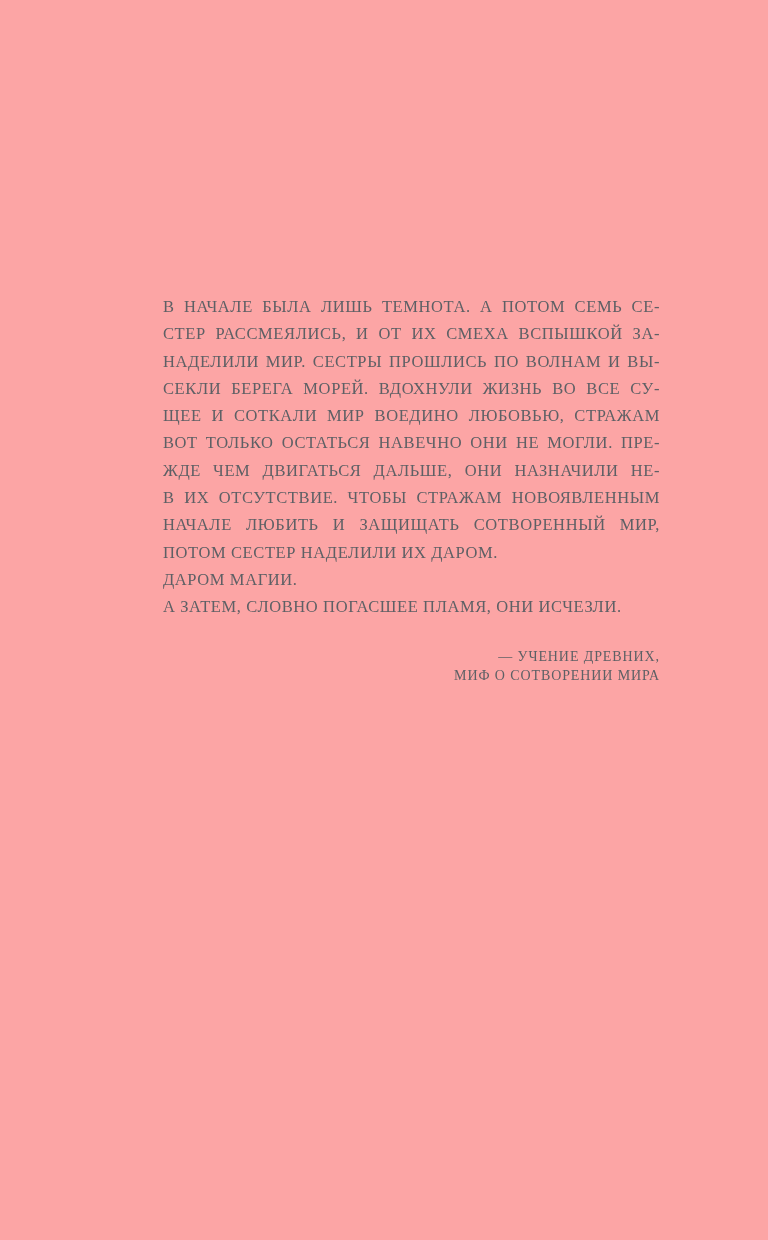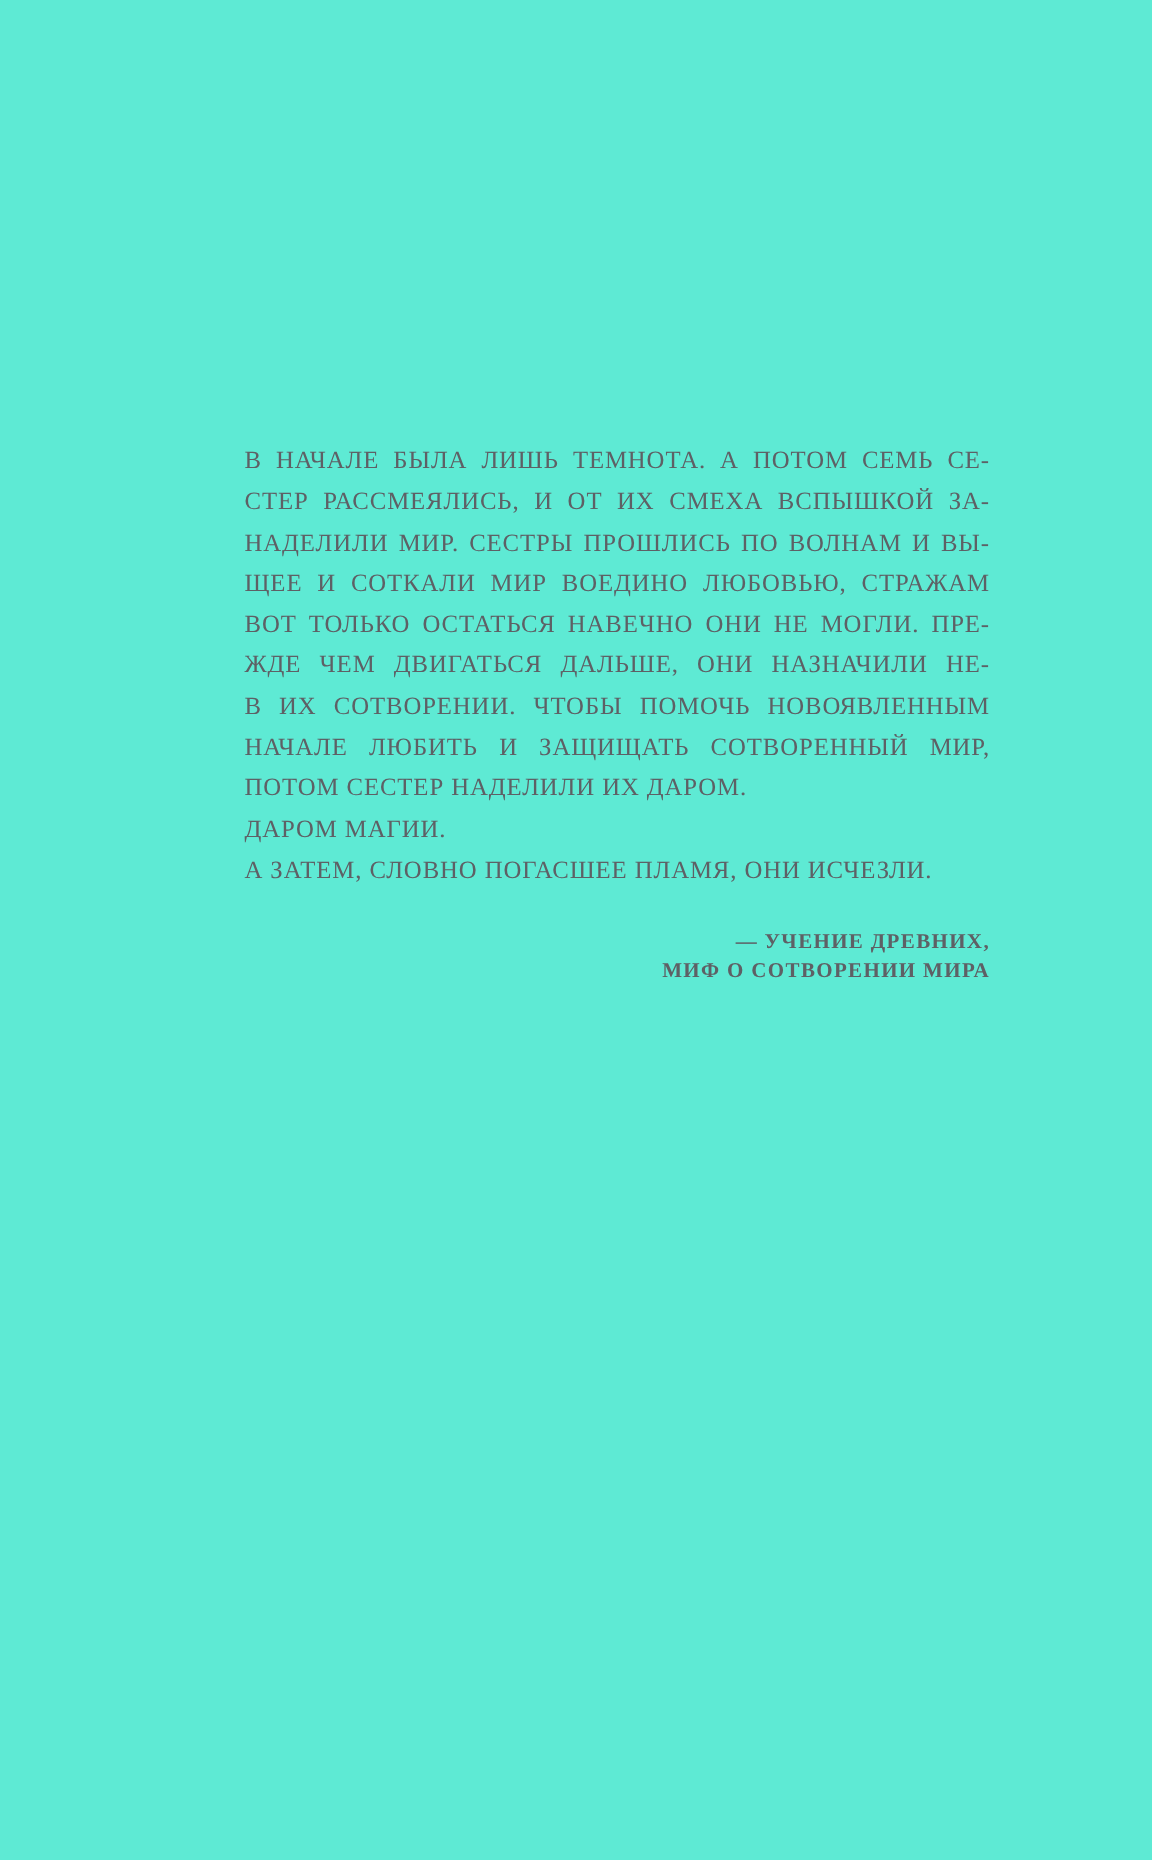--- a/index.html
+++ b/index.html
@@ -4,21 +4,21 @@
 <style>
   html, body {
     margin: 0;
     padding: 0;
     background: #ffffff;
   }
   .page {
     position: relative;
     width: 768px;
     height: 1240px;
-    background: #5eead4;
+    background: #fca5a5;
     overflow: hidden;
     font-family: "Liberation Serif", "DejaVu Serif", serif;
   }
   .text-column {
     position: absolute;
     left: 163px;
     top: 293px;
     width: 497px;
   }
   .epigraph-line {
@@ -36,39 +36,39 @@
   .attribution {
     margin-top: 26px;
     text-align: right;
   }
   .attr-line {
     font-size: 14px;
     line-height: 19px;
     letter-spacing: 0.9px;
     color: #5e6065;
     white-space: nowrap;
-    font-weight: bold;
   }
 </style>
 </head>
 <body>
 
 <div class="page">
   <div class="text-column">
     <div id="epigraph">
         <div>
           <div class="epigraph-line justified">В НАЧАЛЕ БЫЛА ЛИШЬ ТЕМНОТА. А ПОТОМ СЕМЬ СЕ-</div>
           <div class="epigraph-line justified">СТЕР РАССМЕЯЛИСЬ, И ОТ ИХ СМЕХА ВСПЫШКОЙ ЗА-</div>
           <div class="epigraph-line justified">НАДЕЛИЛИ МИР. СЕСТРЫ ПРОШЛИСЬ ПО ВОЛНАМ И ВЫ-</div>
+          <div class="epigraph-line justified">СЕКЛИ БЕРЕГА МОРЕЙ. ВДОХНУЛИ ЖИЗНЬ ВО ВСЕ СУ-</div>
           <div class="epigraph-line justified">ЩЕЕ И СОТКАЛИ МИР ВОЕДИНО ЛЮБОВЬЮ, СТРАЖАМ</div>
         </div>
         <div>
           <div class="epigraph-line justified">ВОТ ТОЛЬКО ОСТАТЬСЯ НАВЕЧНО ОНИ НЕ МОГЛИ. ПРЕ-</div>
           <div class="epigraph-line justified">ЖДЕ ЧЕМ ДВИГАТЬСЯ ДАЛЬШЕ, ОНИ НАЗНАЧИЛИ НЕ-</div>
-          <div class="epigraph-line justified">В ИХ СОТВОРЕНИИ. ЧТОБЫ ПОМОЧЬ НОВОЯВЛЕННЫМ</div>
+          <div class="epigraph-line justified">В ИХ ОТСУТСТВИЕ. ЧТОБЫ СТРАЖАМ НОВОЯВЛЕННЫМ</div>
           <div class="epigraph-line justified">НАЧАЛЕ ЛЮБИТЬ И ЗАЩИЩАТЬ СОТВОРЕННЫЙ МИР,</div>
           <div class="epigraph-line">ПОТОМ СЕСТЕР НАДЕЛИЛИ ИХ ДАРОМ.</div>
         </div>
         <div>
           <div class="epigraph-line">ДАРОМ МАГИИ.</div>
         </div>
         <div>
           <div class="epigraph-line">А ЗАТЕМ, СЛОВНО ПОГАСШЕЕ ПЛАМЯ, ОНИ ИСЧЕЗЛИ.</div>
         </div>
       </div>

